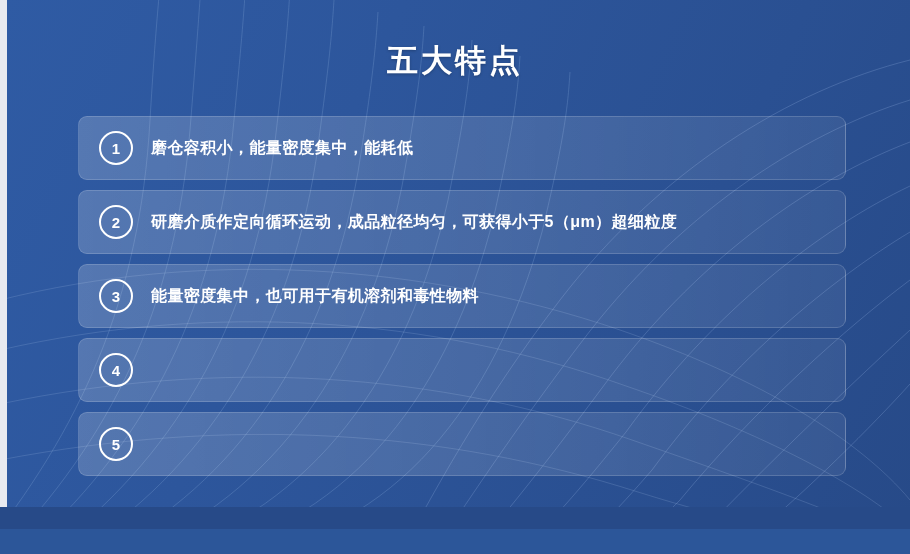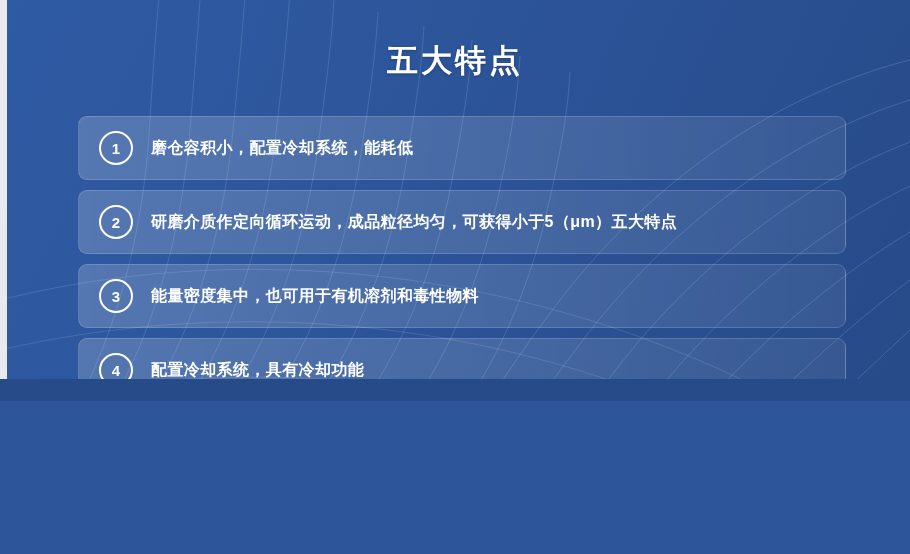--- a/index.html
+++ b/index.html
@@ -10,21 +10,21 @@
     width: 910px;
     height: 554px;
     overflow: hidden;
     font-family: "Liberation Sans", "DejaVu Sans", sans-serif;
     background: #2c5699;
   }
 
   #slide {
     position: relative;
     width: 910px;
-    height: 401px;
+    height: 529px;
     background: linear-gradient(115deg, #2f5ba4 0%, #2d569c 35%, #2a5092 70%, #274a88 100%);
     overflow: hidden;
   }
 
   
   #mesh {
     position: absolute;
     left: 0;
     top: 0;
     width: 910px;
@@ -146,36 +146,35 @@
   </svg>
 
   <div id="accent-bar"></div>
 
   <div id="title">五大特点</div>
 
   <div id="list">
 
     <div class="row">
       <div class="num">1</div>
-      <div class="txt">磨仓容积小，配置冷却系统，能耗低</div>
+      <div class="txt">磨仓容积小，能量密度集中，能耗低</div>
     </div>
 
     <div class="row">
       <div class="num">2</div>
-      <div class="txt">研磨介质作定向循环运动，成品粒径均匀，可获得小于5（μm）五大特点</div>
+      <div class="txt">研磨介质作定向循环运动，成品粒径均匀，可获得小于5（μm）超细粒度</div>
     </div>
 
     <div class="row">
       <div class="num">3</div>
       <div class="txt">能量密度集中，也可用于有机溶剂和毒性物料</div>
     </div>
 
     <div class="row">
       <div class="num">4</div>
-      <div class="txt">配置冷却系统，具有冷却功能</div>
     </div>
 
     <div class="row">
       <div class="num">5</div>
     </div>
 
   </div>
 
   <div id="bottom-strip"></div>
 

